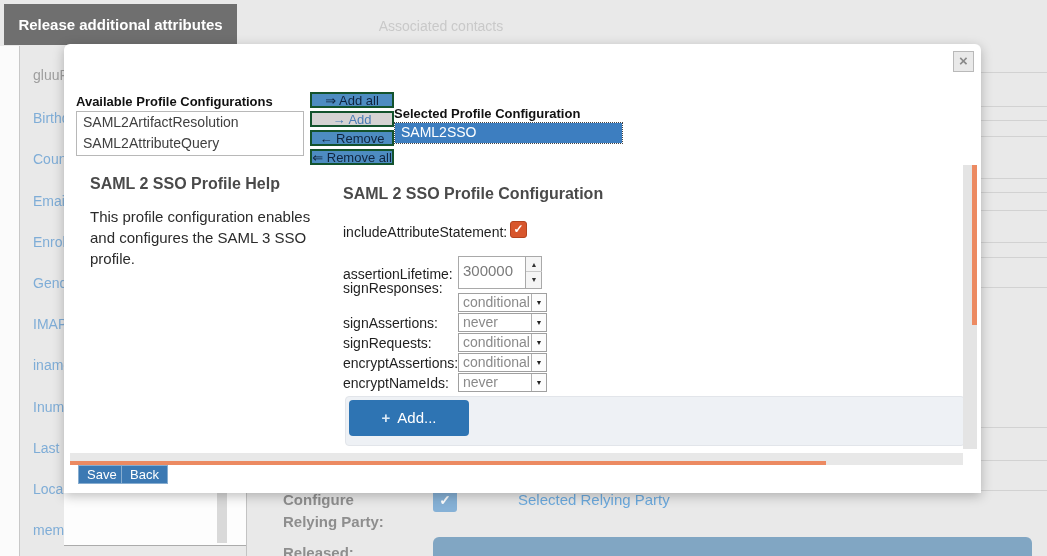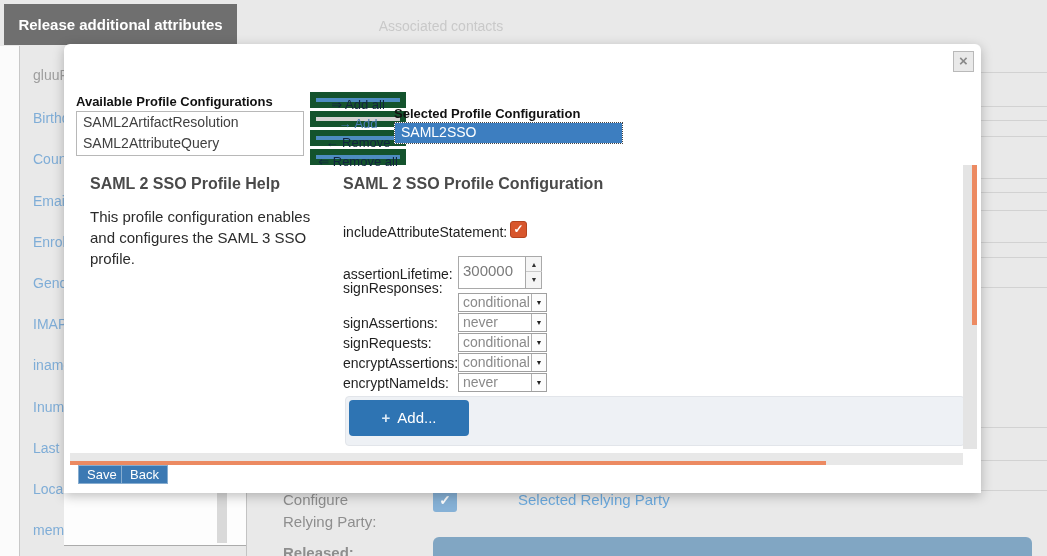--- a/index.html
+++ b/index.html
@@ -15,39 +15,39 @@
   .tab-active { left:250px; width:112px; background:#e5e5e5; border-top:4px solid #8db2d0;
                 border-left:1px solid #d6d6d6; border-right:1px solid #d6d6d6; color:#5a5a5a; line-height:34px; }
   .tab-inactive { left:366px; width:150px; color:#c9c9c9; line-height:42px; }
   .left-strip { left:0; top:46px; width:20px; height:510px; background:#fbfbfb; border-right:1px solid #c8c8c8; }
   .group-label { left:33px; top:67px; font-size:14px; color:#9e9e9e; }
   .side-link { left:33px; font-size:14px; color:#7fadd7; white-space:nowrap; }
   .row-divider { left:981px; width:66px; height:1px; background:#d2d2d2; }
   .attr-panel { left:64px; top:493px; width:182px; height:53px; background:#fdfdfd; border-bottom:1px solid #ababab; }
   .attr-scroll { left:153px; top:0px; width:10px; height:50px; background:#d9d9d9; }
   .vline { left:246px; top:490px; width:1px; height:66px; background:#c3c3c3; }
-  .cfg-rel-label { left:283px; top:489px; width:112px; font-weight:normal; font-size:15px; color:#8e8e8e; line-height:22px; }
+  .cfg-rel-label { left:283px; top:489px; width:112px; font-weight:bold; font-size:15px; color:#8e8e8e; line-height:22px; }
   .page-checkbox { left:433px; top:488px; width:24px; height:24px; background:#86b1d6; border-radius:3px;
                    color:#fff; font-weight:bold; font-size:14px; text-align:center; line-height:24px; }
   .cfg-rel-link { left:518px; top:491px; font-size:15px; color:#6ba9dd; }
   .released-label { left:283px; top:544px; font-weight:bold; font-size:15px; color:#8e8e8e; }
   .released-box { left:433px; top:537px; width:599px; height:19px; background:#81a6c3; border-radius:6px 6px 0 0; }
 
   
   .modal { left:64px; top:44px; width:917px; height:449px; background:#fff; border-radius:6px 6px 0 0;
            box-shadow:0 3px 12px rgba(0,0,0,.25); z-index:10; }
   .modal-header { left:0; top:0; width:917px; height:33px; background:#3877b4; border-radius:6px 6px 0 0; }
   .modal-title { left:22px; top:0; line-height:33px; color:#fff; font-weight:bold; font-size:15px; }
   .modal-close { left:889px; top:7px; width:21px; height:21px; background:#e9e9e9; border:1px solid #b9b9b9;
                  color:#8a8a8a; font-weight:bold; font-size:15px; text-align:center; line-height:18px; cursor:pointer; }
 
   .list-label { font-weight:bold; font-size:13px; color:#111; white-space:nowrap; }
   .avail-list { left:12px; top:67px; width:228px; height:45px; background:#fff; border:1px solid #b8b8b8; }
   .list-item { font-size:14px; color:#404040; padding:2px 6px 1px 6px; height:21px; white-space:nowrap; }
-  .pick-btn { left:246px; width:96px; height:16px; background:#4d8cc1; border:6px solid #14532d;
+  .pick-btn { left:246px; width:84px; height:16px; background:#4d8cc1; border:2px solid #14532d;
               color:#10243e; font-size:13px; text-align:center; line-height:14px; cursor:pointer; white-space:nowrap; }
   .pick-btn.disabled { background:#d6d3d3; color:#4a7cb4; }
   .sel-list { left:330px; top:78px; width:229px; height:22px; background:#fff; border:1px dotted #444; }
   .sel-item { background:#3d7ec0; color:#fff; font-size:14px; padding:1px 6px; height:20px; white-space:nowrap; }
 
   .panel-heading { font-weight:bold; font-size:16px; color:#4a4a4a; white-space:nowrap; }
   .help-body { left:26px; top:162px; width:235px; font-size:15px; color:#2b2b2b; line-height:21px; }
   .field-label { left:279px; font-size:14px; color:#1f1f1f; white-space:nowrap; }
   .cfg-checkbox { left:446px; top:177px; width:17px; height:17px; background:#d8562c; border:1px solid #b4431f;
                   border-radius:3px; color:#fff; font-weight:bold; font-size:12px; text-align:center; line-height:15px; }
@@ -151,21 +151,21 @@
     </div>
 
     <div class="abs list-label" style="left:330px; top:62px">Selected Profile Configuration</div>
     <div class="abs sel-list">
       <div class="sel-item">SAML2SSO</div>
     </div>
 
     <div class="abs panel-heading" style="left:26px; top:131px">SAML 2 SSO Profile Help</div>
     <div class="abs help-body">This profile configuration enables and configures the SAML 3 SSO profile.</div>
 
-    <div class="abs panel-heading" style="left:279px; top:131px">SAML 2 SSO Profile Configuration</div>
+    <div class="abs panel-heading" style="left:279px; top:141px">SAML 2 SSO Profile Configuration</div>
 
     <div class="abs field-label" style="top:180px">includeAttributeStatement:</div>
     <div class="abs cfg-checkbox">
       <span>✓</span>
     </div>
 
     <div class="abs field-label" style="top:222px">assertionLifetime:</div>
     <div class="abs spinner">
       <div class="abs spin-value">300000</div>
       <div class="abs spin-btns">

